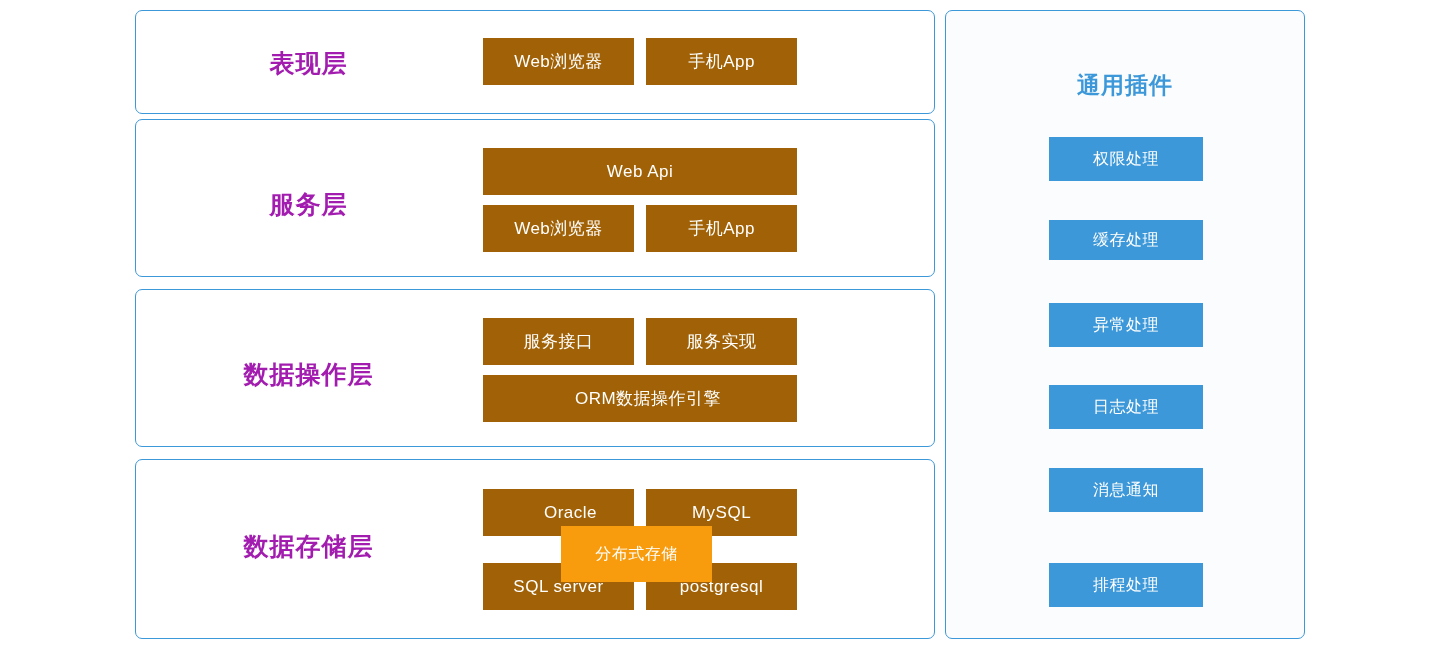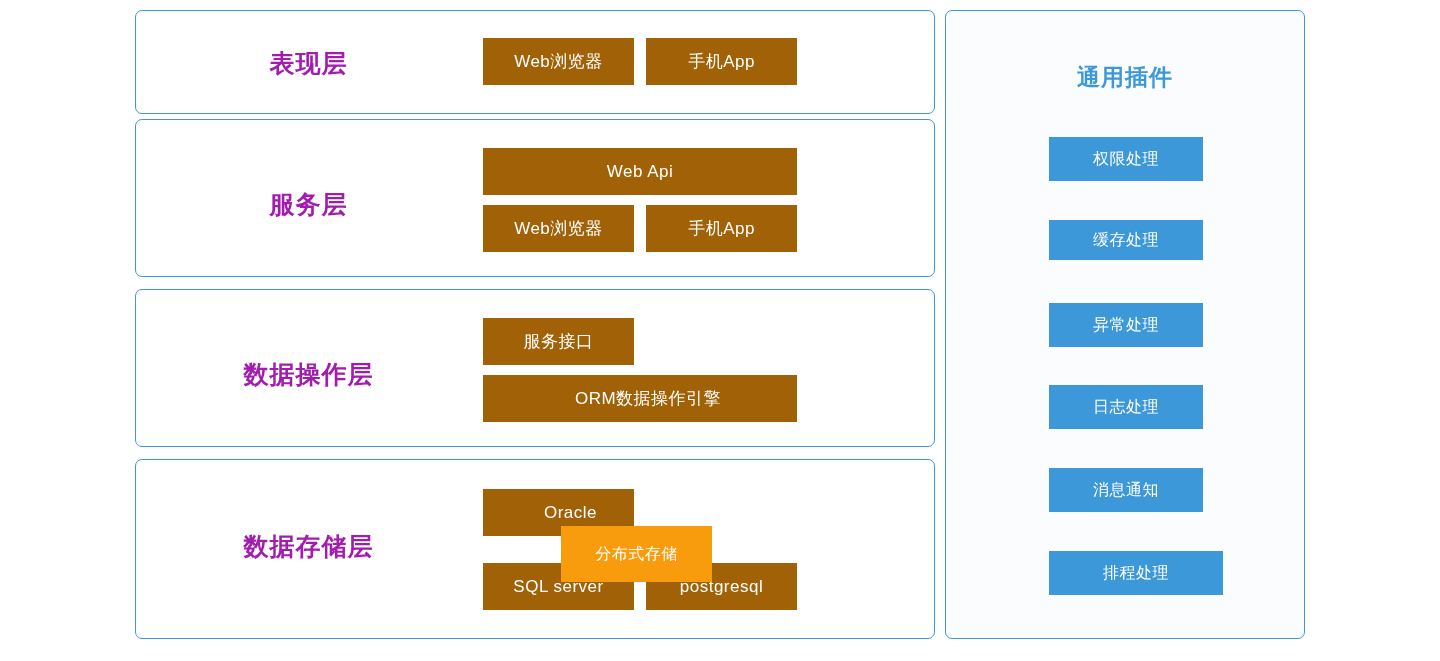--- a/index.html
+++ b/index.html
@@ -113,43 +113,45 @@
 
     <div class="box" style="left:347px; top:28px; width:314px; height:47px;">Web Api</div>
     <div class="box" style="left:347px; top:85px; width:151px; height:47px;">Web浏览器</div>
     <div class="box" style="left:510px; top:85px; width:151px; height:47px;">手机App</div>
   </div>
 
   <div class="layer-panel" style="left:135px; top:289px; width:800px; height:158px;">
     <div class="layer-title" style="top:84px; transform:translateY(-50%);">数据操作层</div>
 
     <div class="box" style="left:347px; top:28px; width:151px; height:47px;">服务接口</div>
+    <div class="box" style="left:510px; top:28px; width:151px; height:47px;">服务实现</div>
     <div class="box" style="left:347px; top:85px; width:314px; height:47px;padding-left:16px;">ORM数据操作引擎</div>
   </div>
 
   <div class="layer-panel" style="left:135px; top:459px; width:800px; height:180px;">
     <div class="layer-title" style="top:86px; transform:translateY(-50%);">数据存储层</div>
 
     <div class="box" style="left:347px; top:29px; width:151px; height:47px;padding-left:24px;">Oracle</div>
+    <div class="box" style="left:510px; top:29px; width:151px; height:47px;">MySQL</div>
     <div class="box" style="left:347px; top:103px; width:151px; height:47px;">SQL server</div>
     <div class="box" style="left:510px; top:103px; width:151px; height:47px;">postgresql</div>
 
     <div class="box orange" style="left:425px; top:66px; width:151px; height:56px;">分布式存储</div>
   </div>
 
   <div class="plugin-panel" style="left:945px; top:10px; width:360px; height:629px;">
 
-    <div class="plugin-title" style="top:66px; transform:translateY(-50%);">通用插件</div>
+    <div class="plugin-title" style="top:76px; transform:translateY(-50%);font-family:Liberation Mono, monospace;">通用插件</div>
 
     <div class="plugin-box" style="left:103px; top:126px; width:154px; height:44px;">权限处理</div>
 
     <div class="plugin-box" style="left:103px; top:209px; width:154px; height:40px;">缓存处理</div>
 
     <div class="plugin-box" style="left:103px; top:292px; width:154px; height:44px;">异常处理</div>
 
     <div class="plugin-box" style="left:103px; top:374px; width:154px; height:44px;">日志处理</div>
 
     <div class="plugin-box" style="left:103px; top:457px; width:154px; height:44px;">消息通知</div>
 
-    <div class="plugin-box" style="left:103px; top:540px; width:174px; height:44px;">排程处理</div>
+    <div class="plugin-box" style="left:103px; top:552px; width:154px; height:44px;">排程处理</div>
   </div>
 
 </div>
 
 </body></html>

